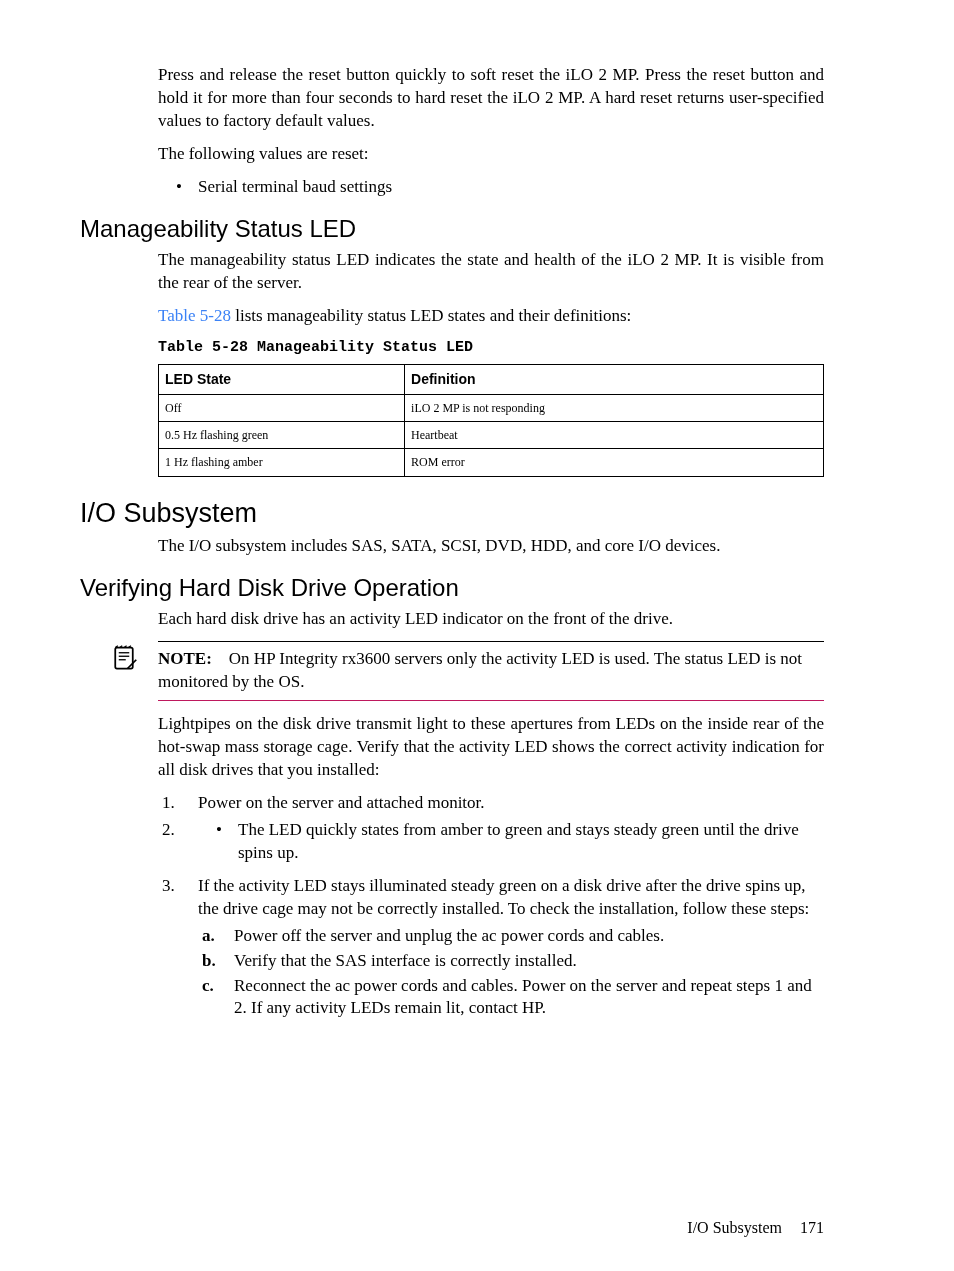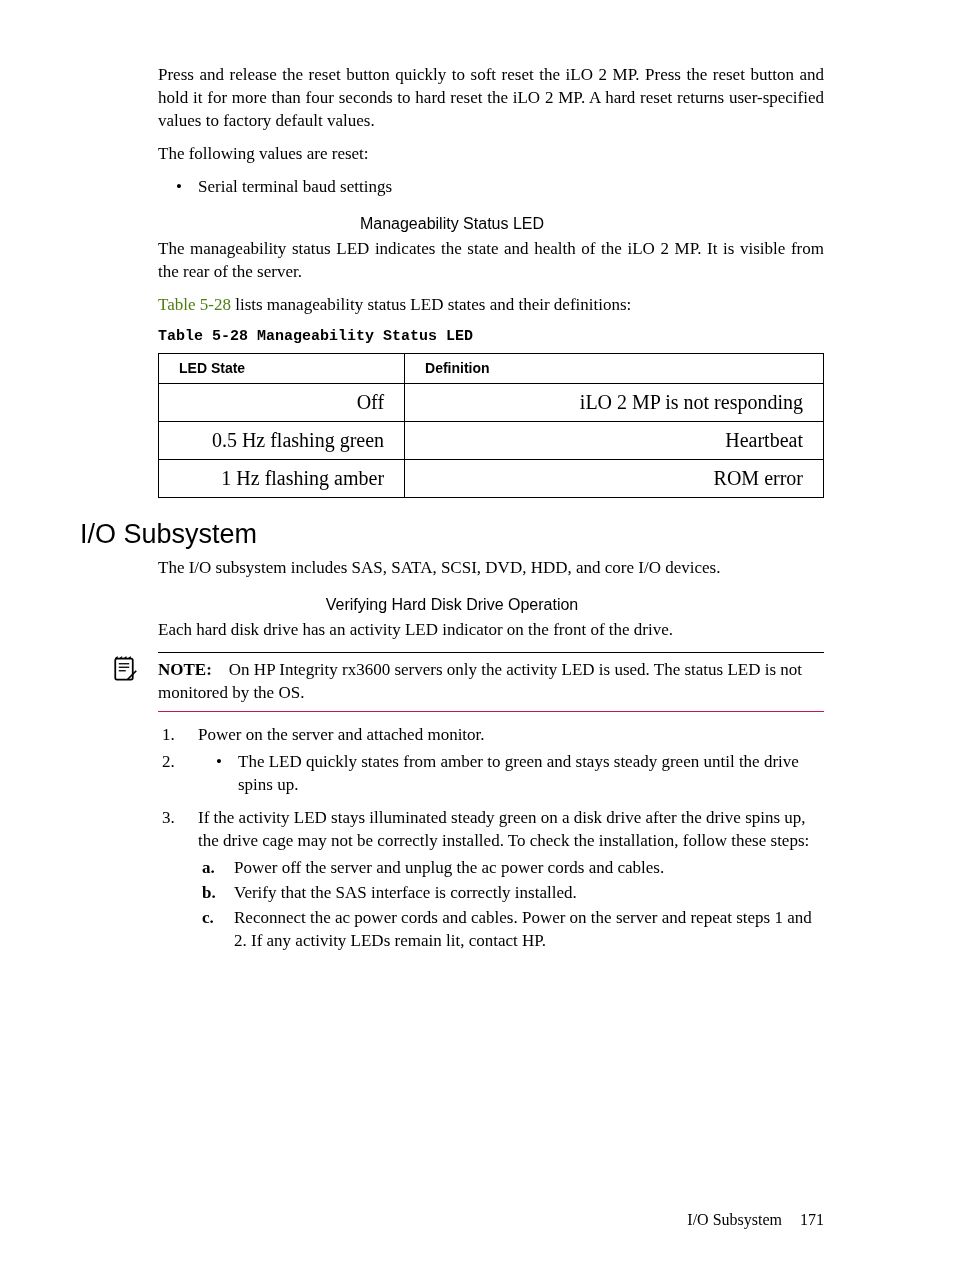--- a/index.html
+++ b/index.html
@@ -75,67 +75,66 @@
   }
   h2.section {
     font-family: "Trebuchet MS", "Segoe UI", Arial, sans-serif;
     font-weight: 300;
     font-size: 27px;
     margin: 18px 0 4px 0;
   }
   h3.subsection {
     font-family: "Trebuchet MS", "Segoe UI", Arial, sans-serif;
     font-weight: 300;
-    font-size: 16px;
+    font-size: 24px;
     margin: 14px 0 4px 0;
-    text-align: center;
   }
   .table-caption {
     font-family: Liberation Mono, monospace;
     font-weight: bold;
     font-size: 15px;
     margin: 8px 0 6px 0;
   }
   table.data {
     border-collapse: collapse;
     width: 100%;
     margin-bottom: 10px;
   }
   table.data th, table.data td {
     border: 1px solid #000;
-    padding: 5px 20px;
+    padding: 5px 6px;
     text-align: left;
     vertical-align: top;
   }
   table.data th {
     font-family: Arial, Helvetica, sans-serif;
     font-weight: bold;
     font-size: 14px;
   }
-  table.data td { font-size: 20px; text-align: right; }
+  table.data td { font-size: 12px; }
   table.data .col-state { width: 37%; }
-  .link { color: #4d7c0f; }
+  .link { color: #3b82f6; }
   .note-block {
     border-top: 1px solid #000;
     border-bottom: 1px solid #be185d;
     margin: 10px 0 12px 0;
     padding: 6px 0;
     position: relative;
   }
   .note-icon {
     position: absolute;
     left: -48px;
     top: 2px;
     width: 28px;
     height: 28px;
   }
   .note-label { font-weight: bold; }
   .footer {
     position: absolute;
-    bottom: 40px;
+    bottom: 32px;
     right: 60px;
     font-size: 16px;
   }
   .footer .sec { margin-right: 14px; }
 </style>
 </head>
 <body>
 
 <div class="page">
 
@@ -196,20 +195,21 @@
         <line x1="10" y1="10" x2="22" y2="10" stroke="#000" stroke-width="1.5"></line>
         <line x1="10" y1="14" x2="22" y2="14" stroke="#000" stroke-width="1.5"></line>
         <line x1="10" y1="18" x2="18" y2="18" stroke="#000" stroke-width="1.5"></line>
         <path d="M6 4 l3 -2 M11 4 l3 -2 M16 4 l3 -2 M21 4 l3 -2" stroke="#000" stroke-width="1.5"></path>
         <line x1="20" y1="28" x2="30" y2="18" stroke="#000" stroke-width="2"></line>
       </svg>
       <span class="note-label">NOTE:</span>
       <span>&nbsp;&nbsp;&nbsp;</span><span>On HP Integrity rx3600 servers only the activity LED is used. The status LED is not monitored by the OS.</span>
     </div>
 
+    <p>Lightpipes on the disk drive transmit light to these apertures from LEDs on the inside rear of the hot-swap mass storage cage. Verify that the activity LED shows the correct activity indication for all disk drives that you installed:</p>
 
     <ol class="numbered">
       <li>Power on the server and attached monitor.</li>
       <li>
         <ul class="bullets">
           <li>The LED quickly states from amber to green and stays steady green until the drive spins up.</li>
         </ul>
       </li>
       <li>
         <span>If the activity LED stays illuminated steady green on a disk drive after the drive spins up, the drive cage may not be correctly installed. To check the installation, follow these steps:</span>

